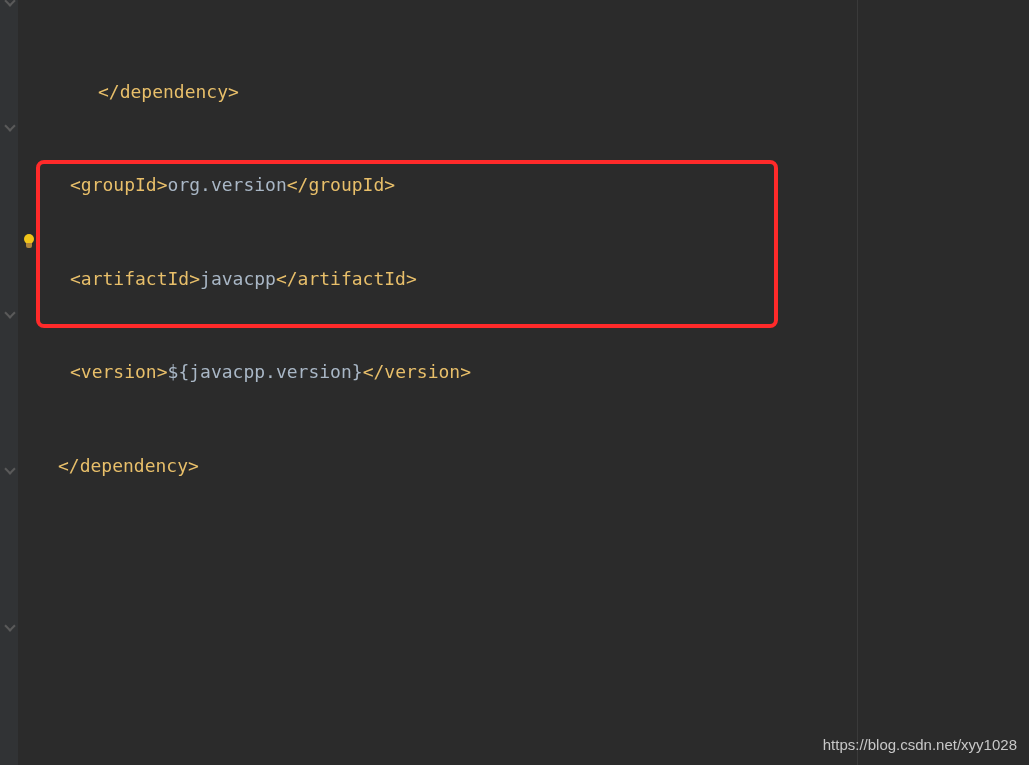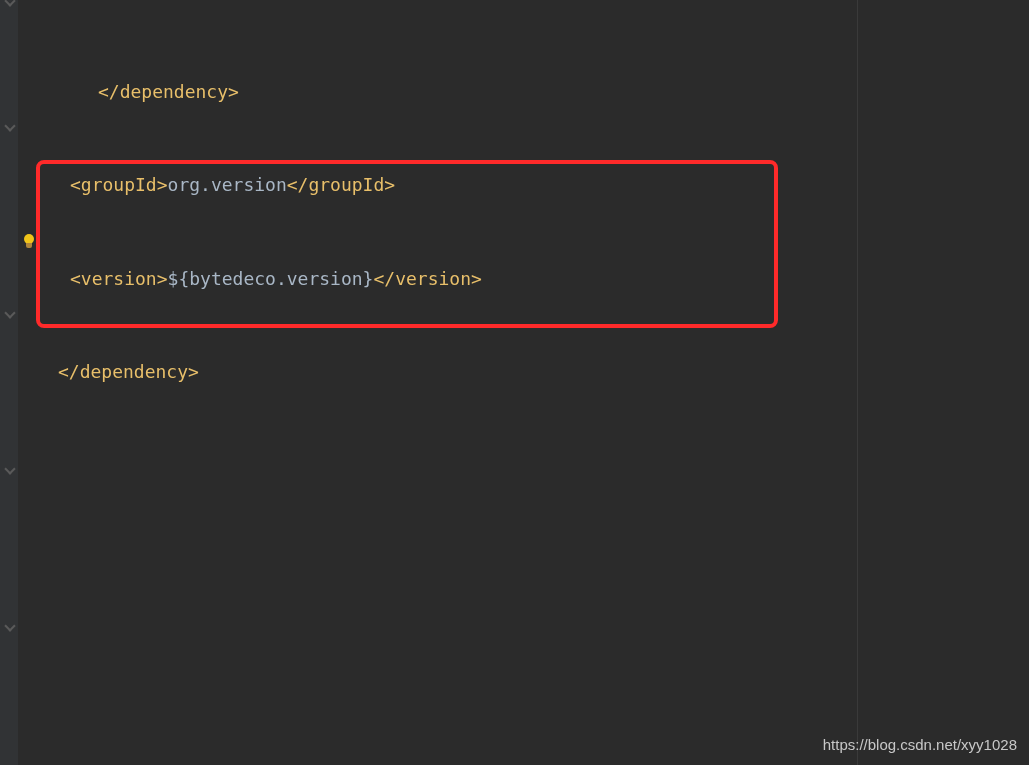--- a/index.html
+++ b/index.html
@@ -123,21 +123,22 @@
 
   <div class="bulb">
     <div class="b1"></div>
       <div class="b2"></div>
   </div>
 
   <div class="code-area">
     
     <div class="line" style="margin-top:-18px;"><span class="indent2"></span><span class="tag">&lt;/dependency&gt;</span></div>
     <div class="line indent2"><span class="tag">&lt;groupId&gt;</span><span class="text">org.version</span><span class="tag">&lt;/groupId&gt;</span></div>
-    <div class="line indent2"><span class="tag">&lt;version&gt;</span><span class="text">${bytedeco.version}</span><span class="tag">&lt;/version&gt;</span></div>
+    <div class="line indent2"><span class="tag">&lt;artifactId&gt;</span><span class="text">javacpp</span><span class="tag">&lt;/artifactId&gt;</span></div>
+    <div class="line indent2"><span class="tag">&lt;version&gt;</span><span class="text">${javacpp.version}</span><span class="tag">&lt;/version&gt;</span></div>
     <div class="line indent1"><span class="tag">&lt;/dependency&gt;</span></div>
     <div class="line"></div>
 
     
     
     
     
     
 
     

